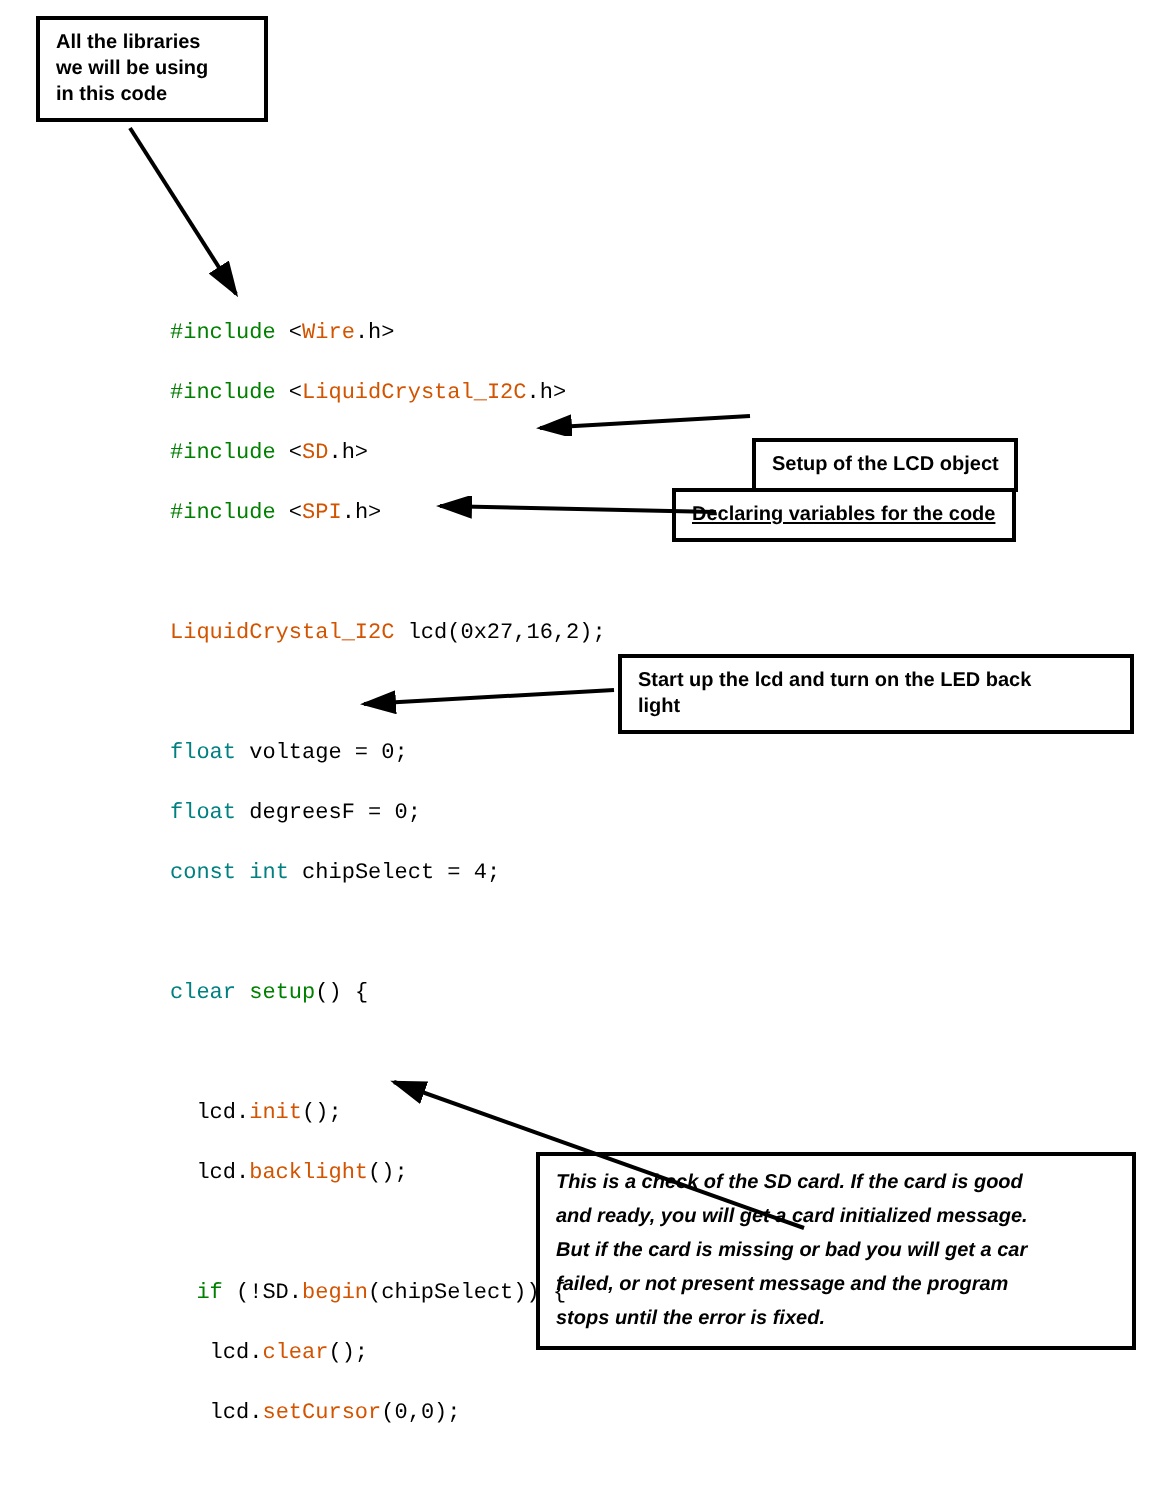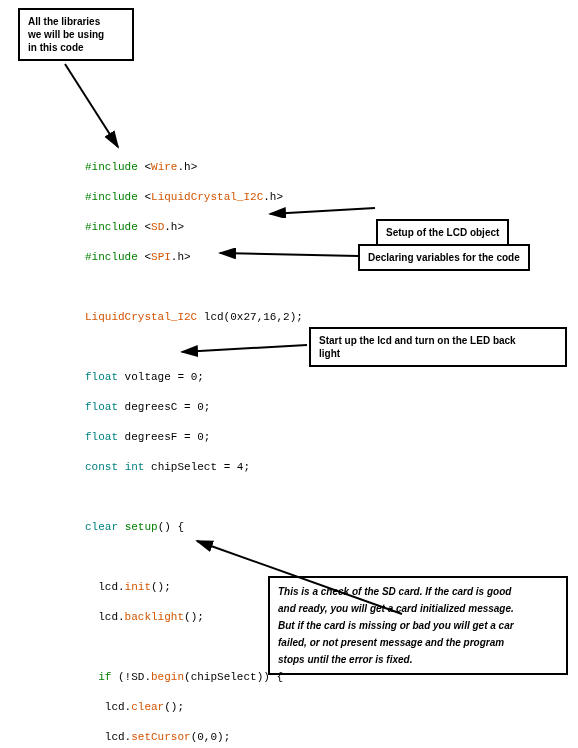--- a/index.html
+++ b/index.html
@@ -38,21 +38,21 @@
   </style>
 </head>
 <body>
 
 <div class="callout" style="top:8px; left:18px; width:96px; white-space:pre-line;">All the libraries
 we will be using
 in this code</div>
 
 <div class="callout" style="top:195px; left:376px;margin-top:24px;">Setup of the LCD object</div>
 
-<div class="callout" style="top:244px; left:358px;">Declaring variables for the code</div>
+<div class="callout" style="top:244px; left:336px;text-decoration:underline;">Declaring variables for the code</div>
 
 <div class="callout" style="top:327px; left:309px; width:238px; white-space:pre-line;">Start up the lcd and turn on the LED back
 light</div>
 
 <div class="callout" style="top:576px; left:268px; width:280px; line-height:1.7; white-space:pre-line;font-style:italic;">This is a check of the SD card. If the card is good
 and ready, you will get a card initialized message.
 But if the card is missing or bad you will get a car
 failed, or not present message and the program
 stops until the error is fixed.</div>
 
@@ -103,21 +103,20 @@
 
 <div class="code" style="top:145px; left:85px;">
 <div><span class="darkgreen">#include</span> <span>&lt;</span><span class="orange">Wire</span><span>.h&gt;</span></div>
 <div><span class="darkgreen">#include</span> <span>&lt;</span><span class="orange">LiquidCrystal_I2C</span><span>.h&gt;</span></div>
 <div><span class="darkgreen">#include</span> <span>&lt;</span><span class="orange">SD</span><span>.h&gt;</span></div>
 <div><span class="darkgreen">#include</span> <span>&lt;</span><span class="orange">SPI</span><span>.h&gt;</span></div>
 <div>&nbsp;</div>
 <div><span class="orange">LiquidCrystal_I2C</span><span> lcd(0x27,16,2);</span></div>
 <div>&nbsp;</div>
 <div><span class="teal">float</span><span> voltage = 0;</span></div>
-<div><span class="teal">float</span><span> degreesC = 0;</span></div>
 <div><span class="teal">float</span><span> degreesF = 0;</span></div>
 <div><span class="teal">const</span><span> </span><span class="teal">int</span><span> chipSelect = 4;</span></div>
 <div>&nbsp;</div>
 <div><span class="teal">clear</span><span> </span><span class="darkgreen">setup</span><span>() {</span></div>
 <div>&nbsp;</div>
 <div><span>  lcd.</span><span class="orange">init</span><span>();</span></div>
 <div><span>  lcd.</span><span class="orange">backlight</span><span>();</span></div>
 <div>&nbsp;</div>
 <div><span>  </span><span class="darkgreen">if</span><span> (!SD.</span><span class="orange">begin</span><span>(chipSelect)) {</span></div>
 <div><span>   lcd.</span><span class="orange">clear</span><span>();</span></div>

